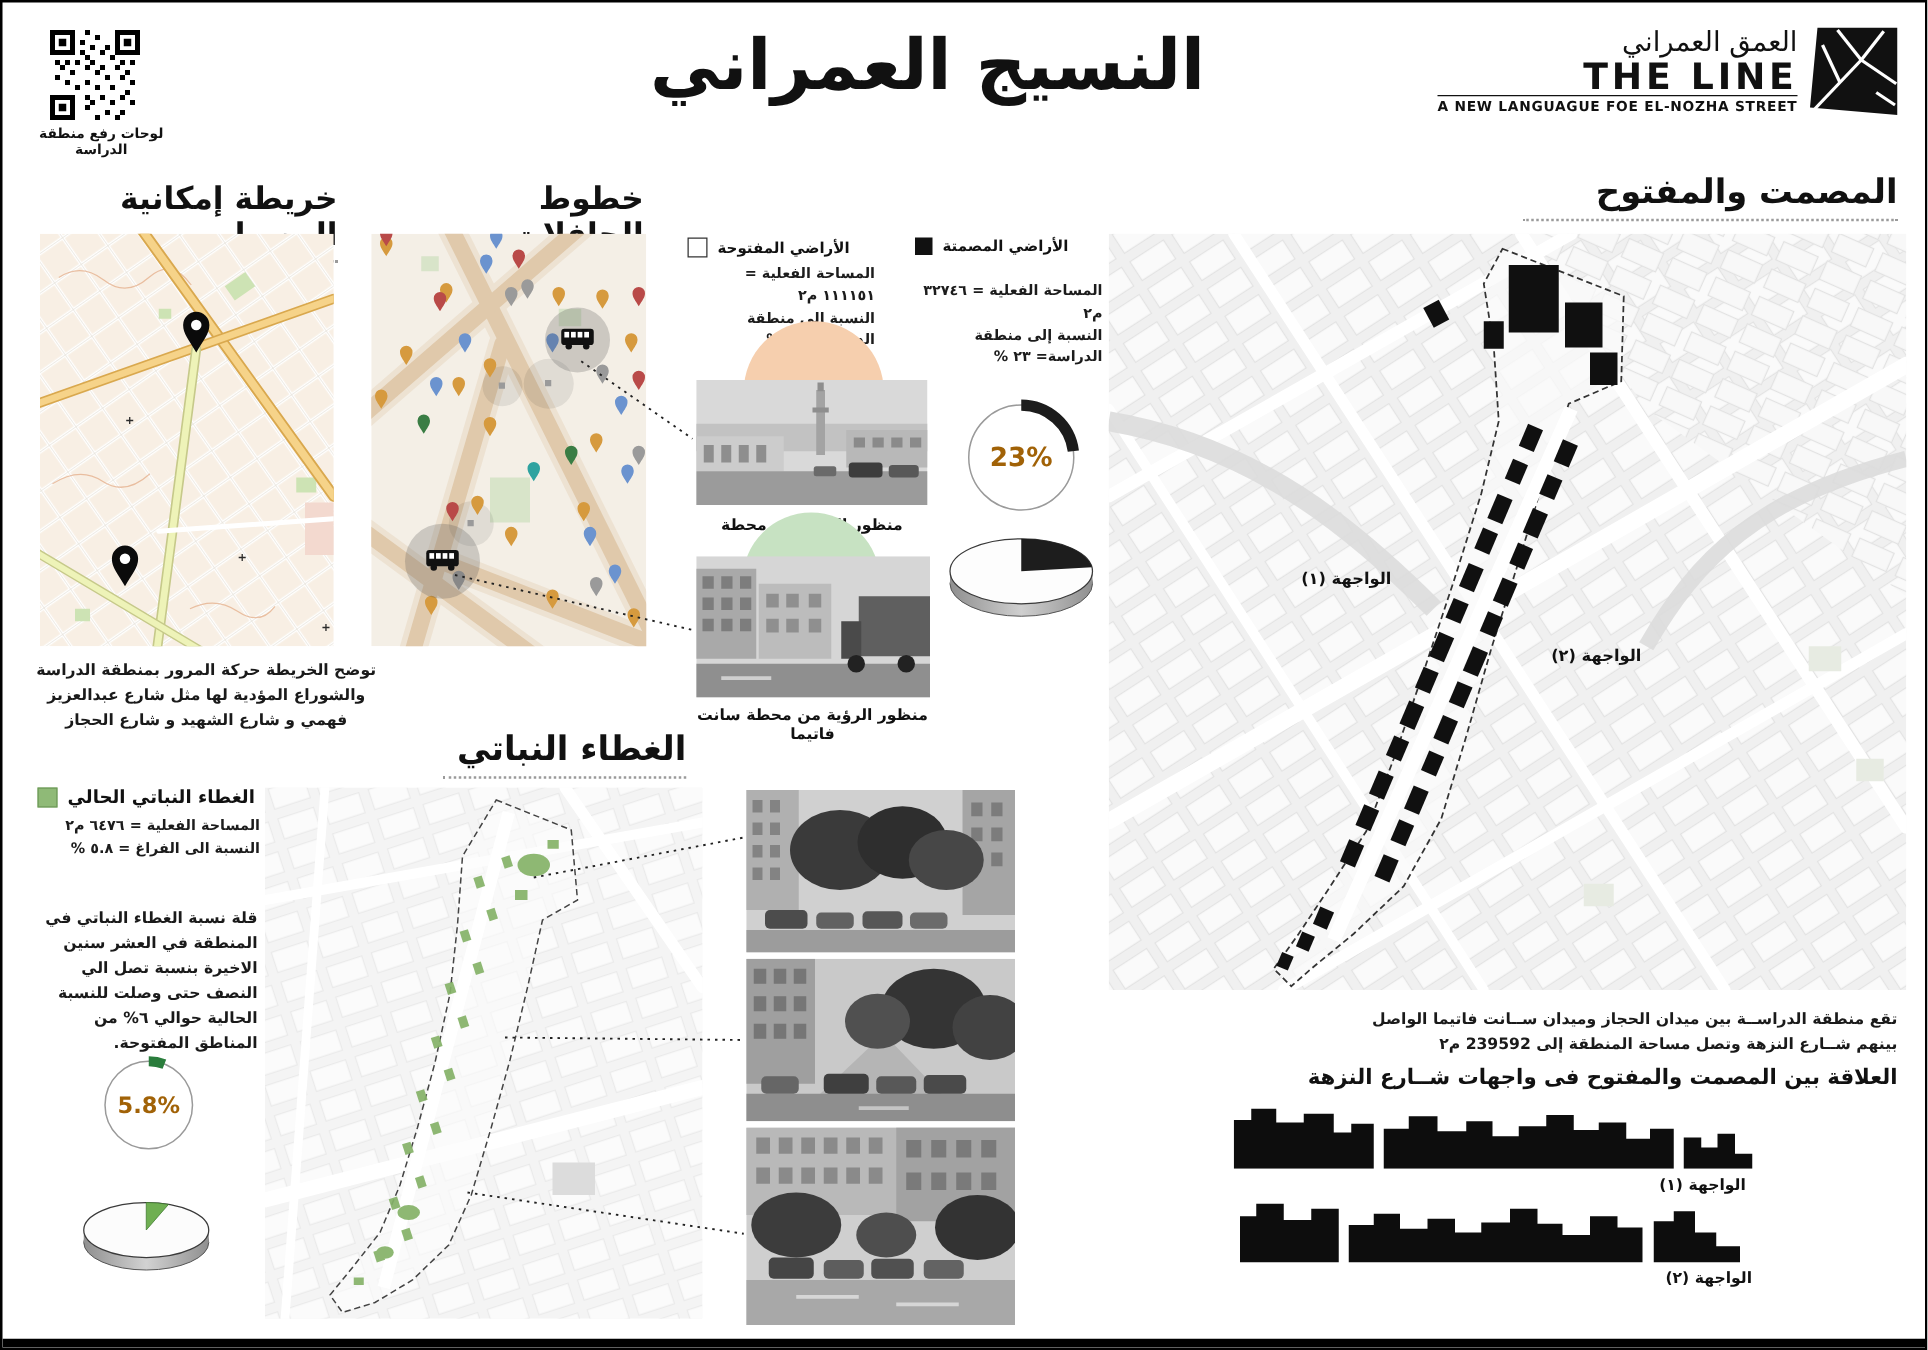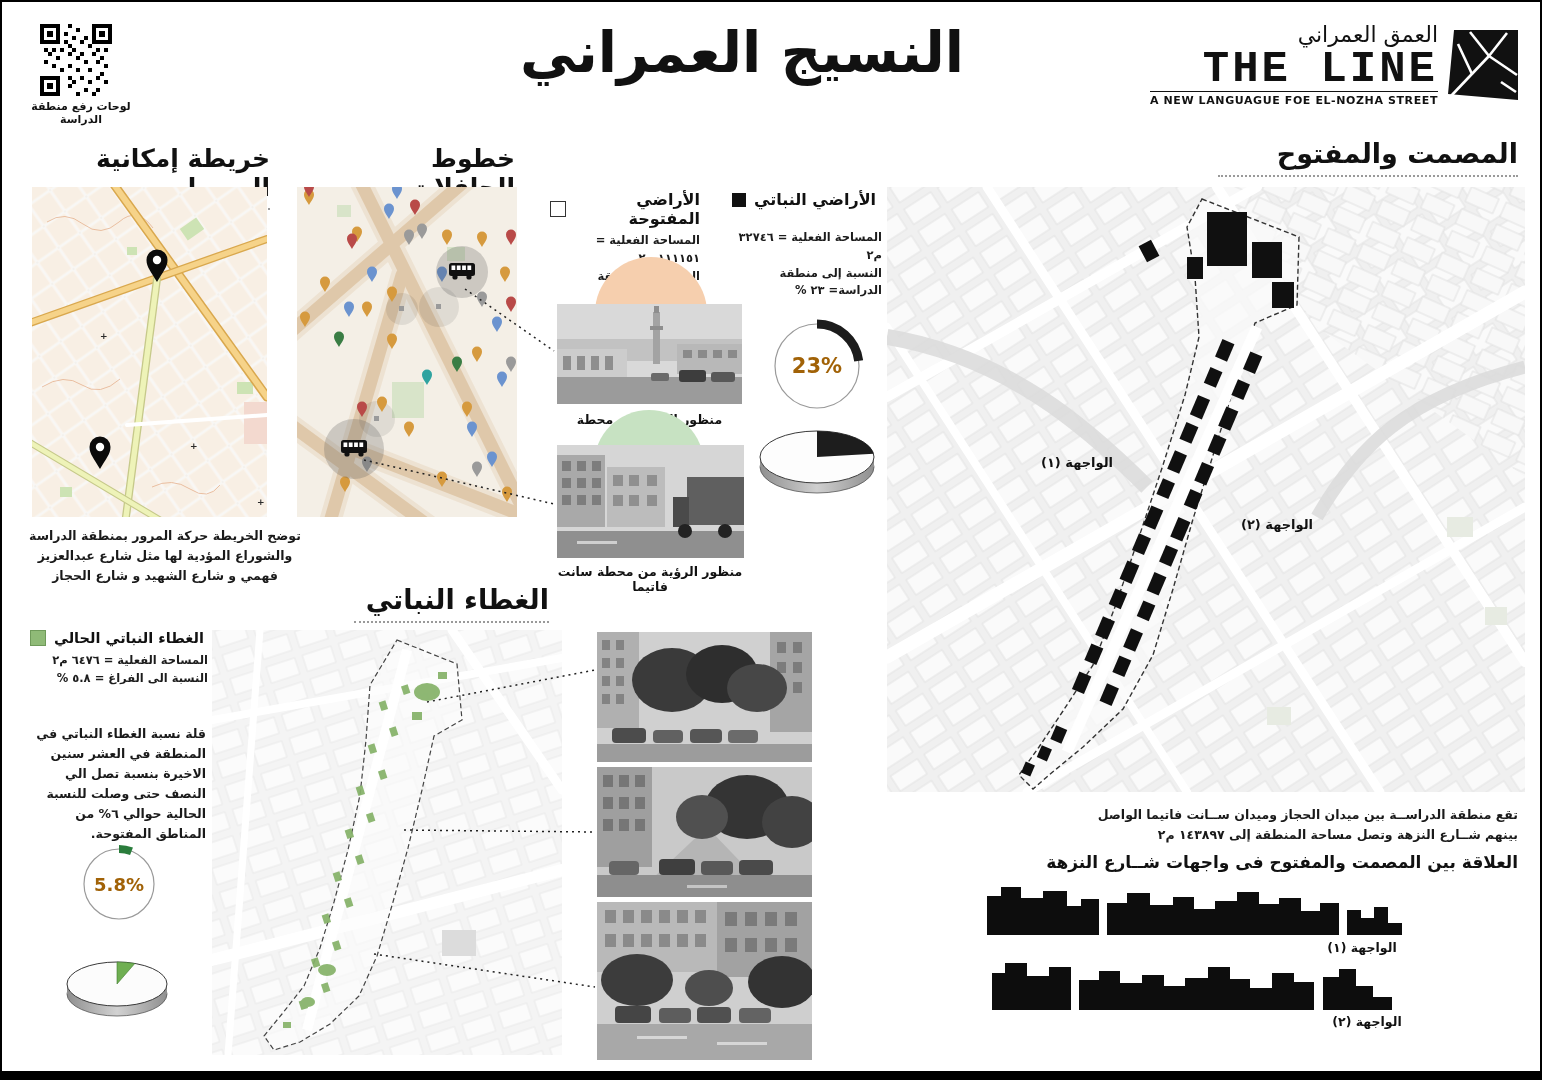--- a/index.html
+++ b/index.html
@@ -3,21 +3,21 @@
 <meta charset="utf-8">
 <style>
   html,body{margin:0;padding:0;background:#fff;}
   #page{position:relative;width:1542px;height:1080px;background:#ffffff;
         border:2px solid #000;box-sizing:border-box;overflow:hidden;
         font-family:"DejaVu Sans","Liberation Sans",sans-serif;color:#111;}
   .abs{position:absolute;}
   .ar{direction:rtl;text-align:right;}
   .h1{font-size:56px;font-weight:900;letter-spacing:-1px;}
   .h2{font-size:27px;font-weight:900;padding-bottom:6px;border-bottom:2px dotted #9a9a9a;}
-  .legend-row{display:flex;flex-direction:row-reverse;align-items:center;gap:8px;font-size:16px;font-weight:900;}
+  .legend-row{display:flex;flex-direction:row-reverse;align-items:center;gap:8px;font-size:12px;font-weight:900;}
   .sq{width:14px;height:14px;flex:0 0 auto;}
   .stats{font-size:11.5px;font-weight:700;line-height:1.55;color:#1c1c1c;}
   .note{font-size:12.5px;font-weight:700;line-height:1.6;color:#1a1a1a;}
   .cap{font-size:12.5px;font-weight:800;}
   .faclab{font-size:12.5px;font-weight:800;}
   .donut-label{position:absolute;inset:0;display:flex;align-items:center;justify-content:center;
                font-weight:900;color:#a16207;}
   svg{display:block;}
   .leader{pointer-events:none;}
 </style>
@@ -85,21 +85,21 @@
         <rect x="7" y="59" width="6" height="6" fill="#000"></rect>
     </svg>
   </div>
   <div class="abs ar" style="left:14px;top:98px;width:130px;text-align:center;font-size:11px;font-weight:900;">لوحات رفع منطقة الدراسة</div>
 
   <div class="abs h1 ar" style="left:420px;top:18px;width:640px;text-align:center;">النسيج العمراني</div>
 
   <div class="abs" style="right:22px;top:20px;display:flex;align-items:center;gap:10px;">
     <div style="text-align:right;">
       <div class="ar" style="font-size:22px;font-weight:400;">العمق العمراني</div>
-      <div style="font-size:44px;font-weight:900;letter-spacing:3px;line-height:1;font-family:Liberation Mono, monospace;">THE LINE</div>
+      <div style="font-size:29px;font-weight:900;letter-spacing:3px;line-height:1;">THE LINE</div>
       <div style="font-size:11px;font-weight:700;border-top:1.5px solid #111;padding-top:2px;letter-spacing:.6px;">A NEW LANGUAGUE FOE EL-NOZHA STREET</div>
     </div>
     <svg width="70" height="70" viewBox="0 0 70 70">
       <polygon points="6,0 70,0 70,70 0,64" fill="#111"></polygon>
       <g stroke="#fff" stroke-width="2.6" fill="none">
         <path d="M3,66 L41,26"></path>
           <path d="M41,26 L22,2"></path>
           <path d="M41,26 L69,45"></path>
         <path d="M41,26 L59,3"></path>
           <path d="M24,44 L10,14"></path>
@@ -179,21 +179,21 @@
         <rect x="136" y="576" width="10" height="12" transform="rotate(23,141,582)"></rect>
       </g>
       <text x="190" y="280" font-size="13" font-weight="bold" text-anchor="middle" fill="#111" direction="rtl">الواجهة (١)</text>
       <text x="390" y="342" font-size="13" font-weight="bold" text-anchor="middle" fill="#111" direction="rtl">الواجهة (٢)</text>
     </svg>
   </div>
 
   <div class="abs ar" style="left:730px;top:188px;width:150px;">
     <div class="legend-row">
         <span class="sq" style="background:#111;"></span>
-      <span>الأراضي النباتي</span>
+      <span>الأراضي المصمتة</span>
       </div>
     <div class="stats" style="margin-top:20px;">
       <div>المساحة الفعلية = ٣٢٧٤٦ م٢</div>
       <div>النسبة إلى منطقة الدراسة= ٢٣ %</div>
     </div>
   </div>
   <div class="abs ar" style="left:548px;top:188px;width:150px;">
     <div class="legend-row">
         <span class="sq" style="background:#fff;border:1.6px solid #333;"></span>
       <span>الأراضي المفتوحة</span>
@@ -643,21 +643,21 @@
           <rect x="18" y="104" width="36" height="17" rx="4" fill="#454545"></rect>
           <rect x="62" y="106" width="32" height="15" rx="4" fill="#5d5d5d"></rect>
           <rect x="100" y="105" width="34" height="16" rx="4" fill="#505050"></rect>
           <rect x="142" y="106" width="32" height="15" rx="4" fill="#636363"></rect>
         </g>
       <rect x="40" y="134" width="50" height="3" fill="#d6d6d6"></rect>
         <rect x="120" y="140" width="50" height="3" fill="#d6d6d6"></rect>
     </svg>
   </div>
 
-  <div class="abs ar note" style="right:22px;top:803px;width:440px;">تقع منطقة الدراســة بين ميدان الحجاز وميدان ســانت فاتيما الواصل بينهم شــارع النزهة وتصل مساحة المنطقة إلى ١٤٣٨٩٧ م٢</div>
+  <div class="abs ar note" style="right:22px;top:803px;width:440px;">تقع منطقة الدراســة بين ميدان الحجاز وميدان ســانت فاتيما الواصل بينهم شــارع النزهة وتصل مساحة المنطقة إلى 239592 م٢</div>
   <div class="abs ar" style="right:22px;top:850px;width:540px;font-size:17px;font-weight:900;">العلاقة بين المصمت والمفتوح فى واجهات شــارع النزهة</div>
 
   <div class="abs" style="left:985px;top:878px;">
     <svg width="415" height="55" viewBox="0 0 415 55">
       <path fill="#0d0d0d" d="M0,55 L0,16 H14 V7 H34 V18 H56 V11 H80 V26 H94 V19 H112 V55 H120 V23 H140 V13 H163 V25 H186 V17 H207 V29 H228 V21 H250 V12 H272 V24 H292 V18 H314 V31 H333 V23 H352 V55 H360 V30 H374 V38 H387 V27 H401 V43 H415 V55 Z"></path>
     </svg>
   </div>
   <div class="abs ar faclab" style="left:1320px;top:938px;width:80px;text-align:center;">الواجهة (١)</div>
 
   <div class="abs" style="left:990px;top:950px;">

